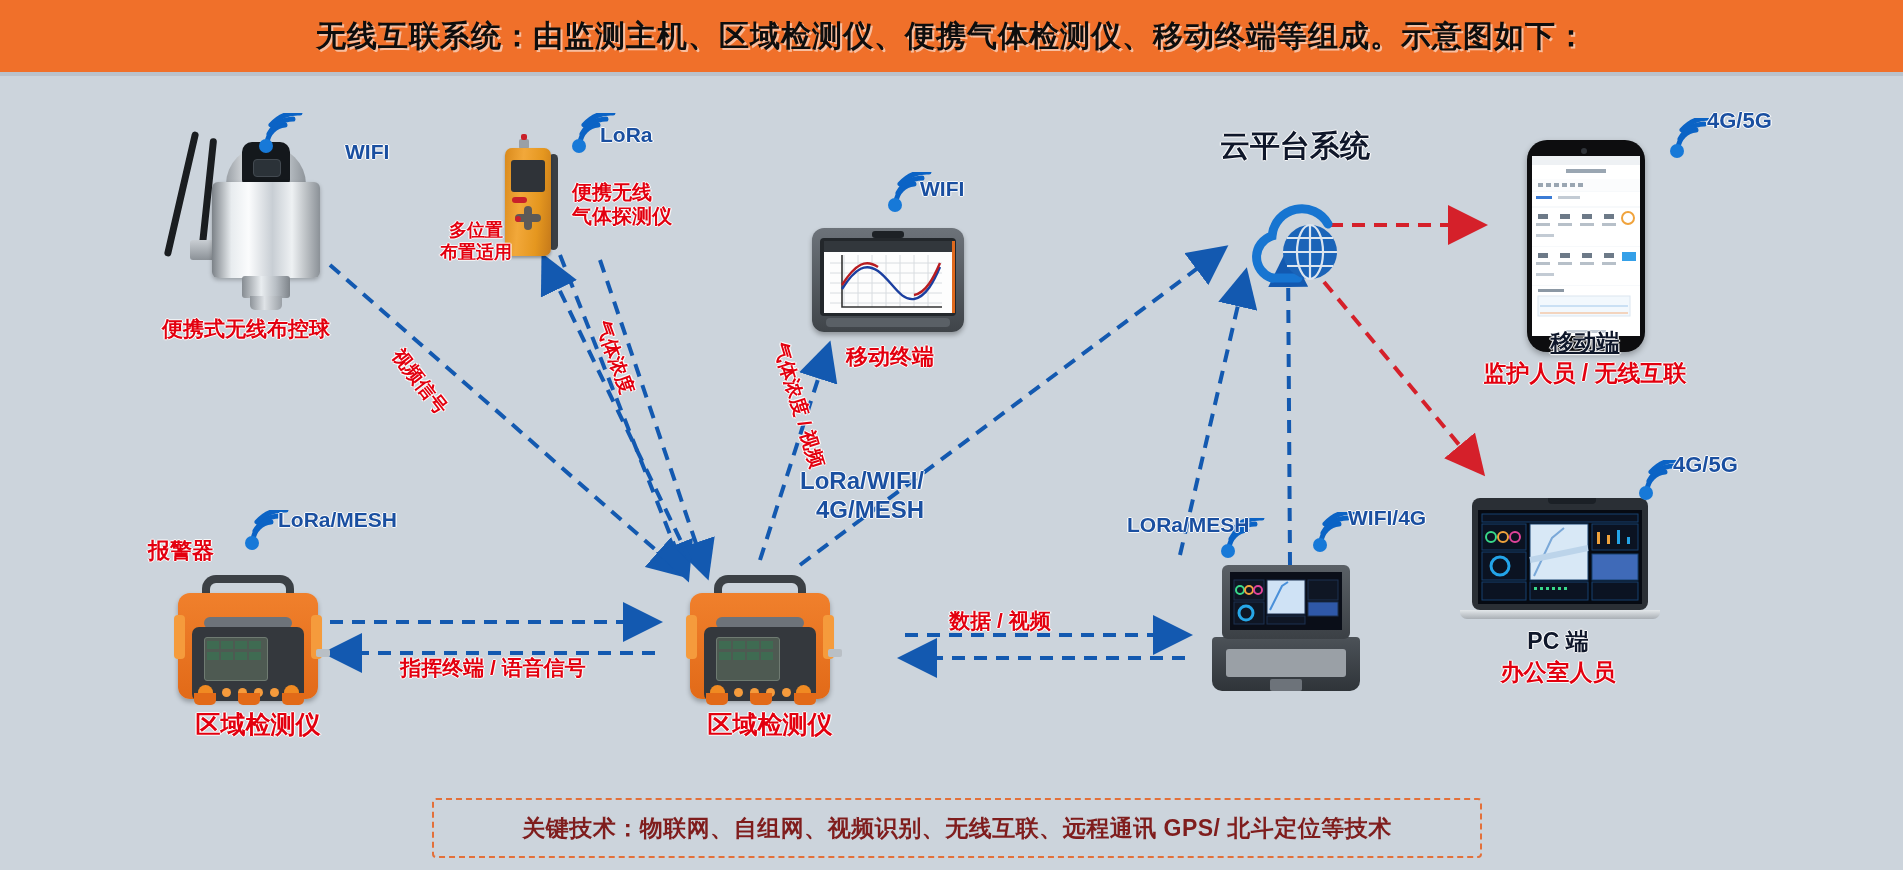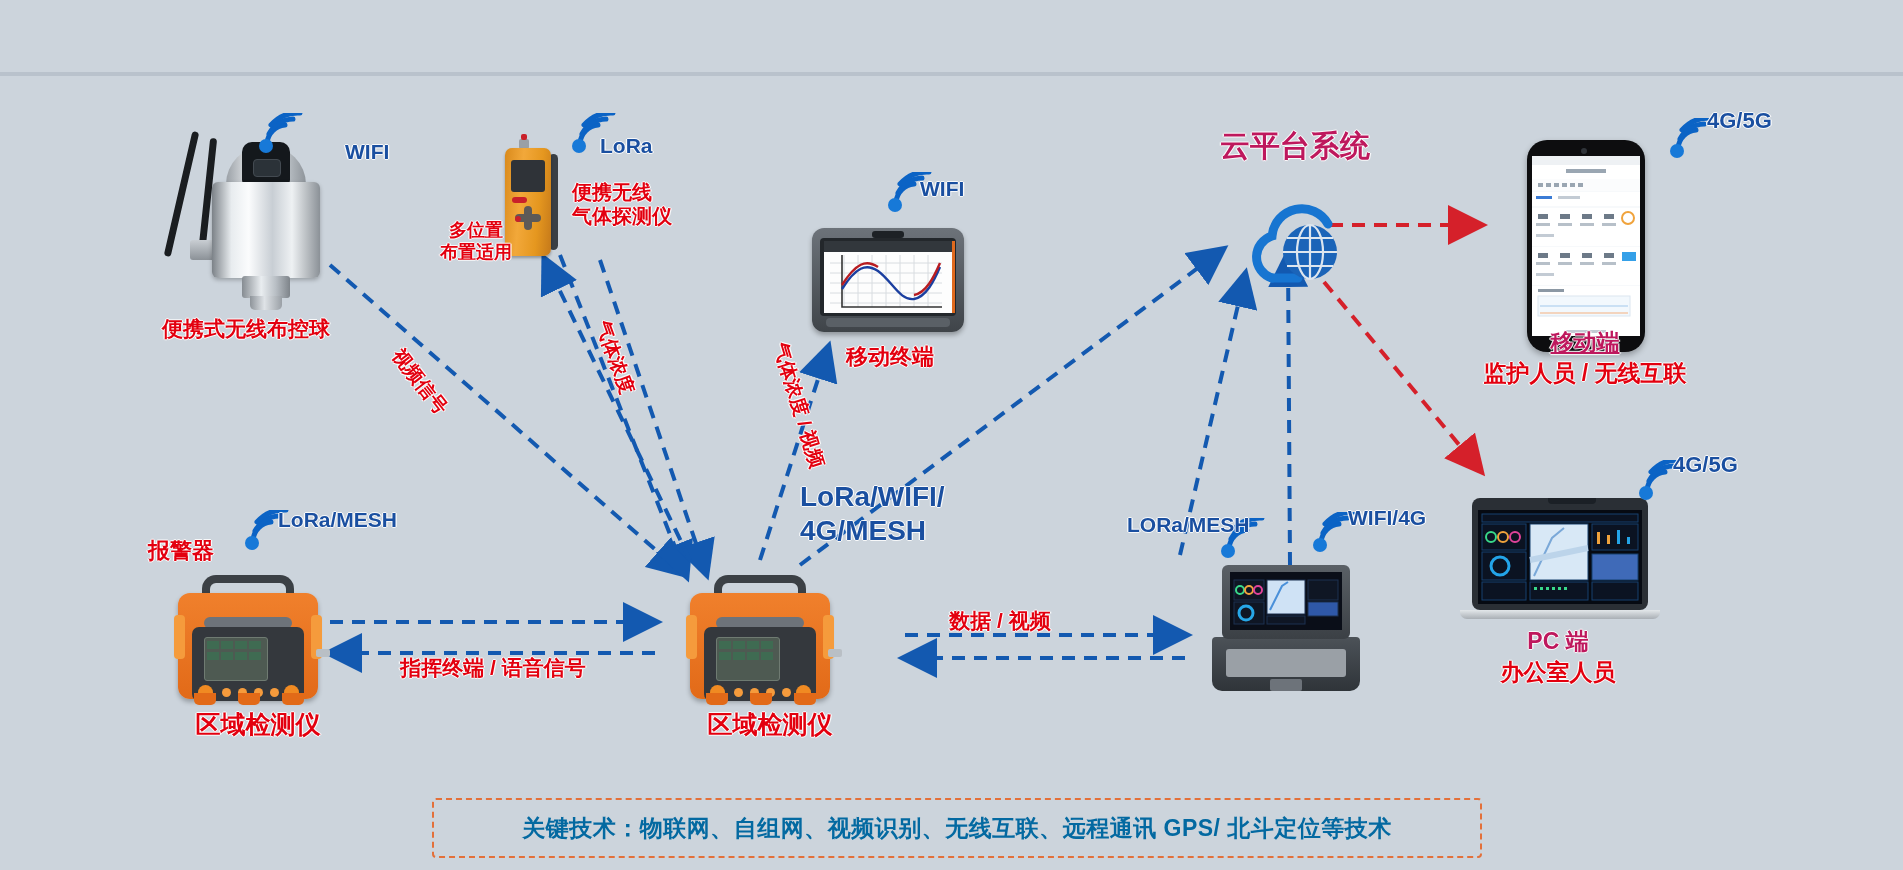--- a/index.html
+++ b/index.html
@@ -24,21 +24,21 @@
     white-space:nowrap;
   }
   .header-rule{position:absolute;left:0;top:72px;width:1903px;height:4px;background:#b9c2cc;}
 
   
   .abs{position:absolute;}
 
   .lbl{position:absolute;white-space:nowrap;font-weight:bold;line-height:1.2;}
   .lbl.red{color:#e3000f;}
   .lbl.blue{color:#1a4fa0;}
-  .lbl.black{color:#be185d;}
+  .lbl.black{color:#0f172a;}
   .lbl.center{text-align:center;transform:translateX(-50%);}
 
   
   .out{ text-shadow:
       1.2px 0 0 rgba(255,255,255,.85), -1.2px 0 0 rgba(255,255,255,.85),
       0 1.2px 0 rgba(255,255,255,.85), 0 -1.2px 0 rgba(255,255,255,.85);}
 
   
   .wifi{position:absolute;width:46px;height:40px;}
   .wifi svg{display:block;width:46px;height:40px;}
@@ -141,28 +141,31 @@
   
   #links{position:absolute;left:0;top:0;width:1903px;height:870px;pointer-events:none;}
 
   
   .keybox{
     position:absolute;left:432px;top:798px;width:1046px;height:56px;
     border:2px dashed #e3703a;border-radius:4px;
     display:flex;align-items:center;justify-content:center;
   }
   .keybox span{
-    font-size:23px;font-weight:bold;color:#0369a1;white-space:nowrap;letter-spacing:.5px;
+    font-size:23px;font-weight:bold;color:#7f1d1d;white-space:nowrap;letter-spacing:.5px;
   }
 </style>
 </head>
 <body>
 
 <div id="stage">
 
+  <div class="header">
+    <div class="title">无线互联系统：由监测主机、区域检测仪、便携气体检测仪、移动终端等组成。示意图如下：</div>
+  </div>
   <div class="header-rule"></div>
 
   <svg id="links" viewBox="0 0 1903 870">
     <defs>
       <marker id="ab" markerWidth="10" markerHeight="10" refX="8" refY="5" orient="auto">
         <path d="M0,0 L10,5 L0,10 z" fill="#1359b0"></path>
       </marker>
       <marker id="ar" markerWidth="10" markerHeight="10" refX="8" refY="5" orient="auto">
         <path d="M0,0 L10,5 L0,10 z" fill="#d5202a"></path>
       </marker>
@@ -238,21 +241,21 @@
   <div class="wifi" style="left:570px;top:113px;">
     <svg viewBox="0 0 46 40">
         <g fill="none" stroke="#0b63c5" stroke-width="5" stroke-linecap="round">
       <path d="M10,30 A20,20 0 0 1 28,12"></path>
           <path d="M12,21 A28,28 0 0 1 36,6"></path>
           <path d="M14,12 A36,36 0 0 1 43,0"></path>
       </g>
         <circle cx="9" cy="33" r="7" fill="#1779d8"></circle>
       </svg>
   </div>
-  <div class="lbl blue out" style="left:600px;top:133px;font-size:21px;">LoRa</div>
+  <div class="lbl blue out" style="left:600px;top:122px;font-size:21px;">LoRa</div>
   <div class="lbl red out" style="left:572px;top:180px;font-size:20px;white-space:pre;">便携无线
 气体探测仪</div>
   <div class="lbl red out" style="left:440px;top:220px;font-size:18px;white-space:pre;text-align:center;">多位置
 布置适用</div>
 
   <div class="dev" style="left:812px;top:228px;width:160px;height:112px;">
     <div class="tab-out">
       <div class="tab-cam"></div>
       <div class="tab-bez">
         <div class="tab-scr">
@@ -558,21 +561,21 @@
       <g stroke="#dde6ef" stroke-width="2.2" fill="none">
         <ellipse cx="78" cy="70" rx="13" ry="27"></ellipse>
         <path d="M51,70 H105 M55,56 H101 M55,84 H101 M78,43 V97"></path>
       </g>
     </svg>
   </div>
 
   <div class="lbl red out" style="left:405px;top:345px;font-size:19px;transform:rotate(52deg);transform-origin:left top;">视频信号</div>
   <div class="lbl red out" style="left:612px;top:318px;font-size:19px;transform:rotate(70deg);transform-origin:left top;">气体浓度</div>
   <div class="lbl red out" style="left:790px;top:340px;font-size:19px;transform:rotate(73deg);transform-origin:left top;">气体浓度 / 视频</div>
-  <div class="lbl blue out" style="left:800px;top:480px;font-size:28px;white-space:pre;">LoRa/WIFI/
+  <div class="lbl blue out" style="left:800px;top:467px;font-size:24px;white-space:pre;text-align:right;">LoRa/WIFI/
 4G/MESH</div>
   <div class="lbl red out center" style="left:493px;top:655px;font-size:21px;">指挥终端 / 语音信号</div>
   <div class="lbl red out center" style="left:1000px;top:608px;font-size:21px;">数据 / 视频</div>
 
   <div class="keybox">
     <span>关键技术：物联网、自组网、视频识别、无线互联、远程通讯 GPS/ 北斗定位等技术</span>
   </div>
 
 </div>
 

